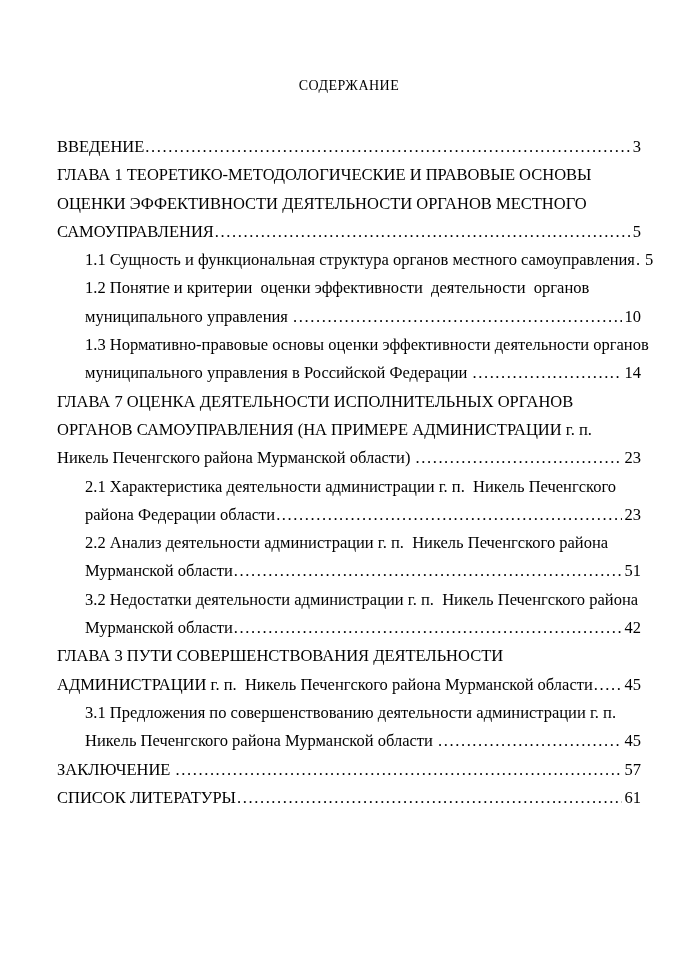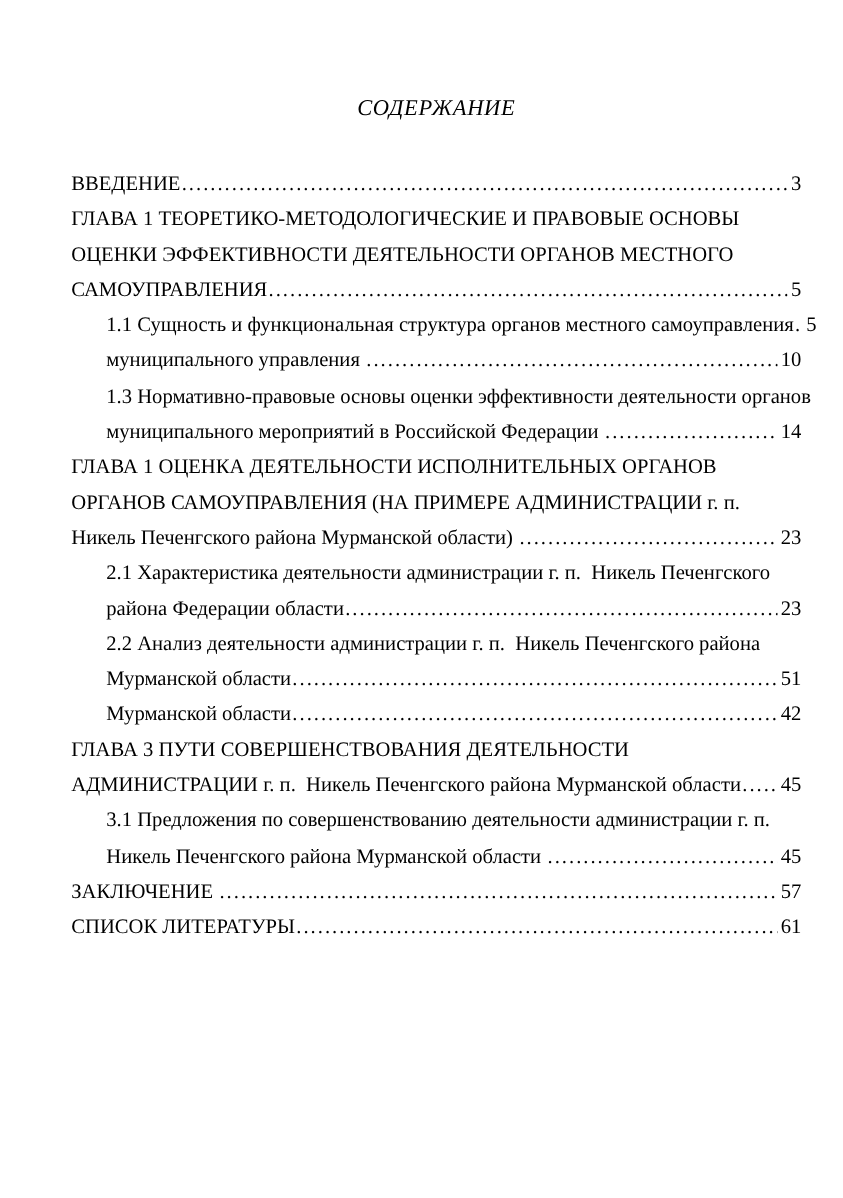--- a/index.html
+++ b/index.html
@@ -13,27 +13,26 @@
     height: 958px;
     background: #ffffff;
     box-sizing: border-box;
     padding: 72px 33px 0 57px;
     font-family: "Liberation Serif", "DejaVu Serif", serif;
     font-size: 16.5px;
     color: #000000;
     overflow: hidden;
   }
   .toc-title {
-    font-size: 18px;
+    font-size: 14px;
     font-weight: normal;
     text-align: center;
     line-height: 28px;
     margin: 0 0 33px 0;
     letter-spacing: 0.5px;
-    font-style: italic;
   }
   .toc { }
   .toc-entry { }
   .toc-entry.lvl1 { padding-left: 28px; font-family: Liberation Serif, serif; }
   .toc-line {
     line-height: 28.3px;
     white-space: pre;
   }
   .toc-line.flex {
     display: flex;
@@ -70,40 +69,42 @@
       </div>
       <div class="toc-entry lvl0">
         <div class="toc-line">ГЛАВА 1 ТЕОРЕТИКО-МЕТОДОЛОГИЧЕСКИЕ И ПРАВОВЫЕ ОСНОВЫ</div>
         <div class="toc-line">ОЦЕНКИ ЭФФЕКТИВНОСТИ ДЕЯТЕЛЬНОСТИ ОРГАНОВ МЕСТНОГО</div>
         <div class="toc-line flex"><span class="line-text">САМОУПРАВЛЕНИЯ</span><span class="dot-leader"></span><span class="page-num">5</span></div>
       </div>
       <div class="toc-entry lvl1">
         <div class="toc-line flex"><span class="line-text">1.1 Сущность и функциональная структура органов местного самоуправления</span><span class="dot-leader"></span><span class="page-num">5</span></div>
       </div>
       <div class="toc-entry lvl1">
+        <div class="toc-line">1.2 Понятие и критерии  оценки эффективности  деятельности  органов</div>
         <div class="toc-line flex"><span class="line-text">муниципального управления </span><span class="dot-leader"></span><span class="page-num">10</span></div>
       </div>
       <div class="toc-entry lvl1">
         <div class="toc-line">1.3 Нормативно-правовые основы оценки эффективности деятельности органов</div>
-        <div class="toc-line flex"><span class="line-text">муниципального мероприятий в Российской Федерации </span><span class="dot-leader"></span><span class="page-num">14</span></div>
+        <div class="toc-line flex"><span class="line-text">муниципального управления в Российской Федерации </span><span class="dot-leader"></span><span class="page-num">14</span></div>
       </div>
       <div class="toc-entry lvl0">
-        <div class="toc-line">ГЛАВА 1 ОЦЕНКА ДЕЯТЕЛЬНОСТИ ИСПОЛНИТЕЛЬНЫХ ОРГАНОВ</div>
+        <div class="toc-line">ГЛАВА 7 ОЦЕНКА ДЕЯТЕЛЬНОСТИ ИСПОЛНИТЕЛЬНЫХ ОРГАНОВ</div>
         <div class="toc-line">ОРГАНОВ САМОУПРАВЛЕНИЯ (НА ПРИМЕРЕ АДМИНИСТРАЦИИ г. п.</div>
         <div class="toc-line flex"><span class="line-text">Никель Печенгского района Мурманской области) </span><span class="dot-leader"></span><span class="page-num">23</span></div>
       </div>
       <div class="toc-entry lvl1">
         <div class="toc-line">2.1 Характеристика деятельности администрации г. п.  Никель Печенгского</div>
         <div class="toc-line flex"><span class="line-text">района Федерации области</span><span class="dot-leader"></span><span class="page-num">23</span></div>
       </div>
       <div class="toc-entry lvl1">
         <div class="toc-line">2.2 Анализ деятельности администрации г. п.  Никель Печенгского района</div>
         <div class="toc-line flex"><span class="line-text">Мурманской области</span><span class="dot-leader"></span><span class="page-num">51</span></div>
       </div>
       <div class="toc-entry lvl1">
+        <div class="toc-line">3.2 Недостатки деятельности администрации г. п.  Никель Печенгского района</div>
         <div class="toc-line flex"><span class="line-text">Мурманской области</span><span class="dot-leader"></span><span class="page-num">42</span></div>
       </div>
       <div class="toc-entry lvl0">
         <div class="toc-line">ГЛАВА 3 ПУТИ СОВЕРШЕНСТВОВАНИЯ ДЕЯТЕЛЬНОСТИ</div>
         <div class="toc-line flex"><span class="line-text">АДМИНИСТРАЦИИ г. п.  Никель Печенгского района Мурманской области</span><span class="dot-leader"></span><span class="page-num">45</span></div>
       </div>
       <div class="toc-entry lvl1">
         <div class="toc-line">3.1 Предложения по совершенствованию деятельности администрации г. п.</div>
         <div class="toc-line flex"><span class="line-text">Никель Печенгского района Мурманской области </span><span class="dot-leader"></span><span class="page-num">45</span></div>
       </div>

